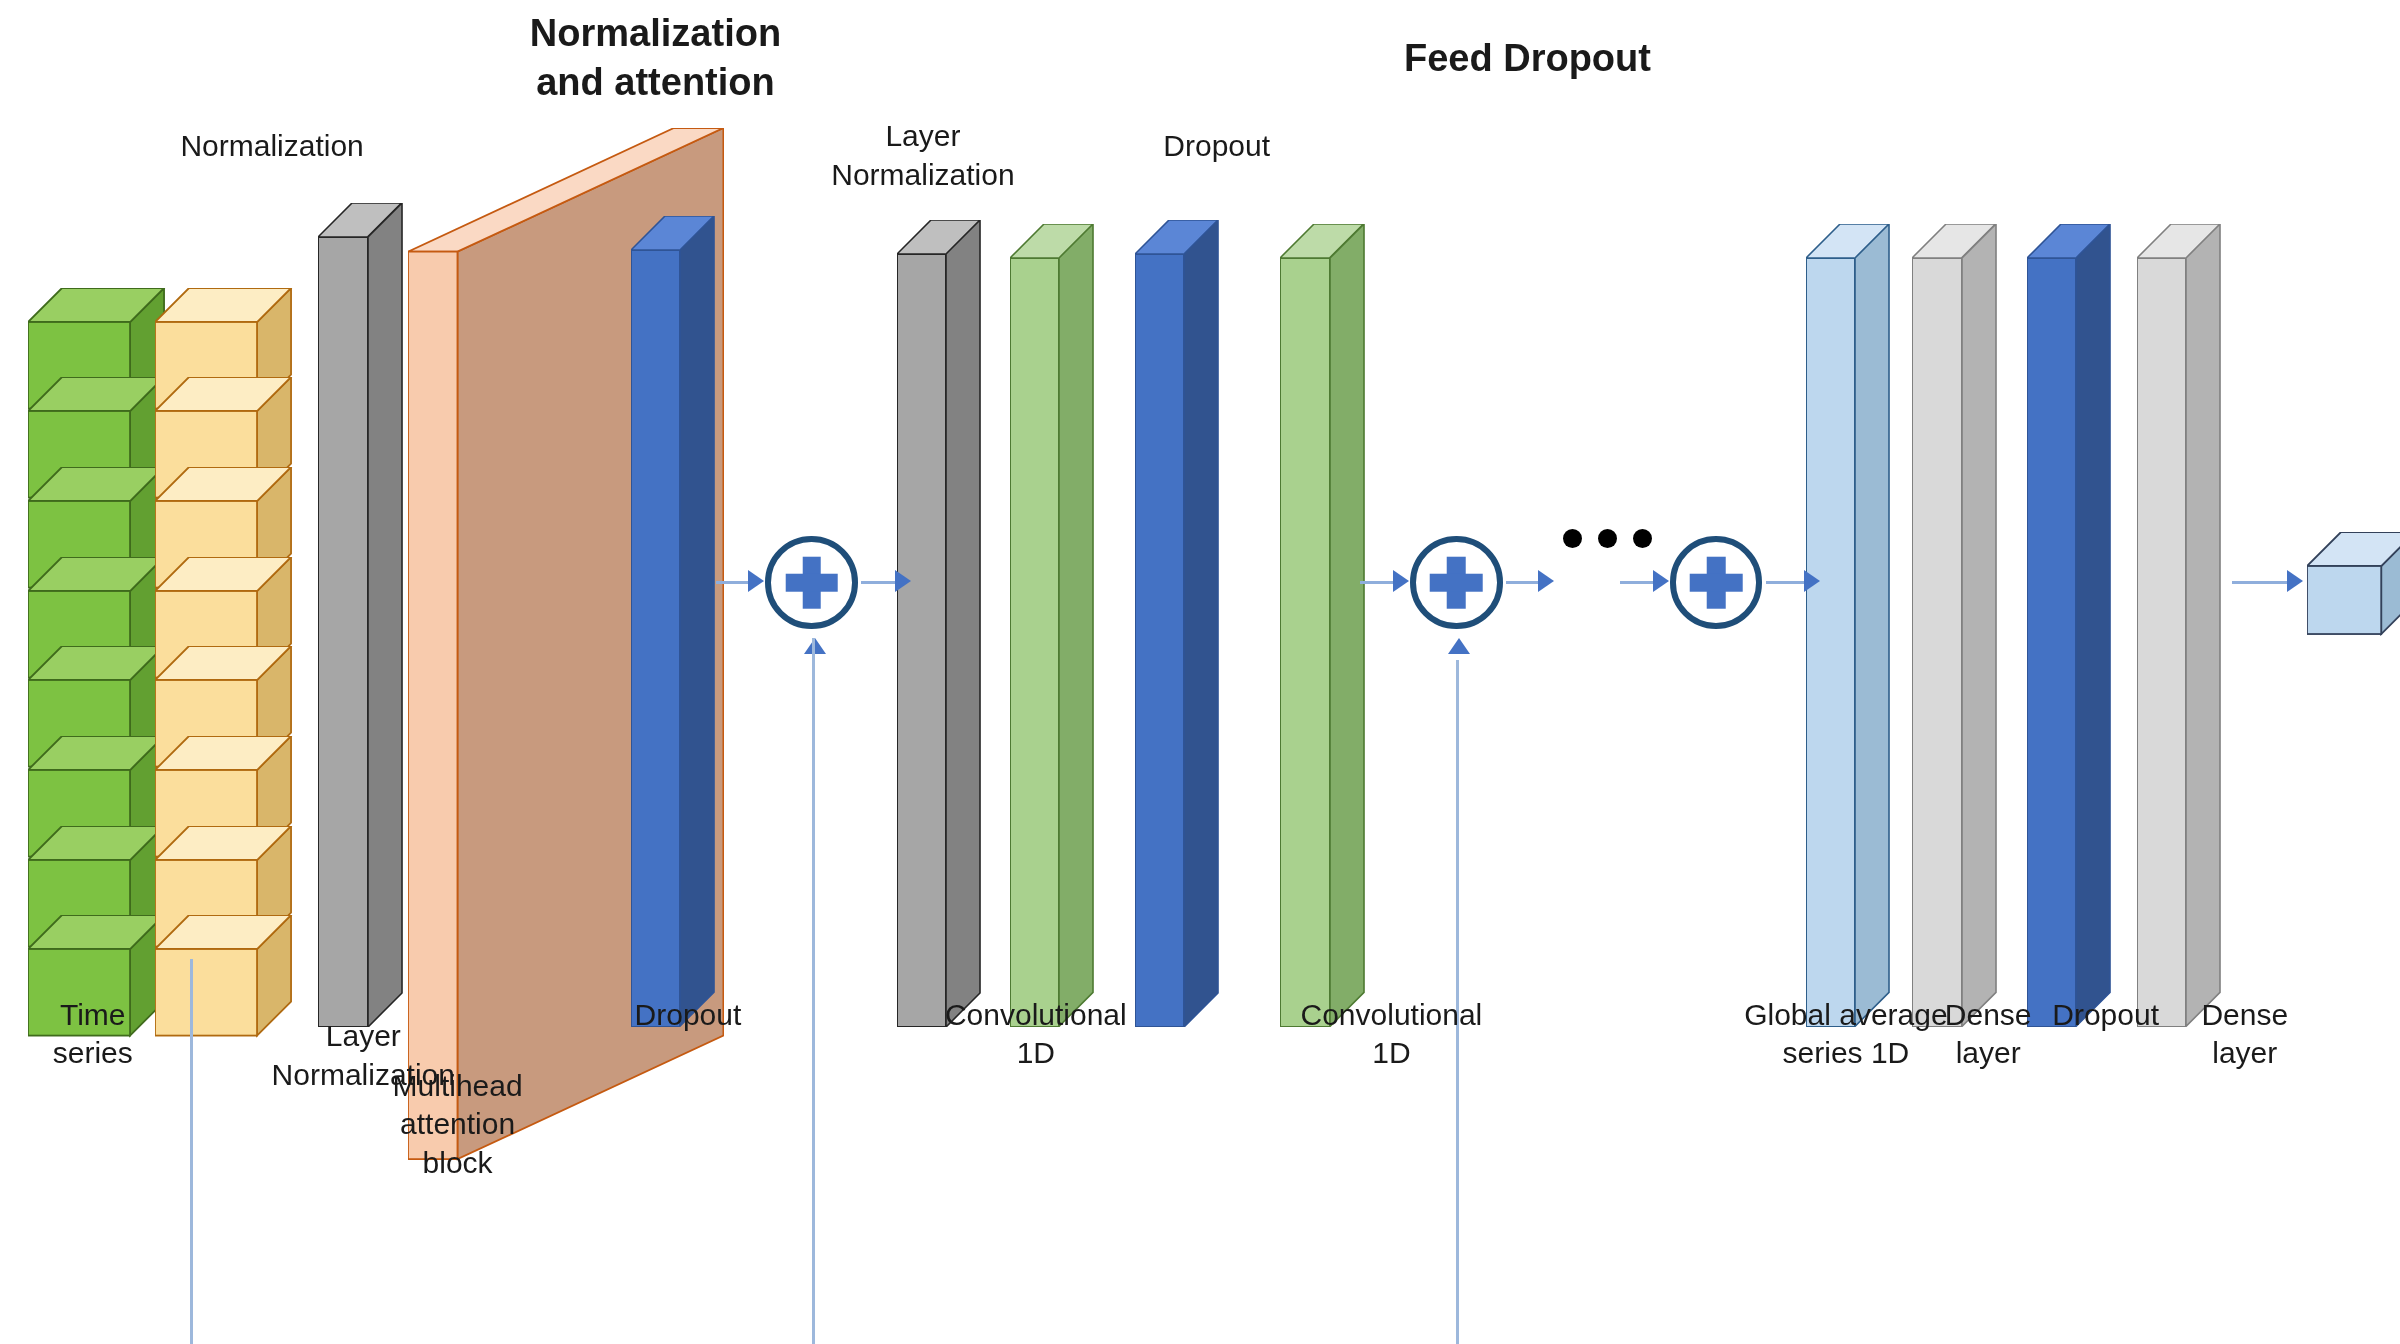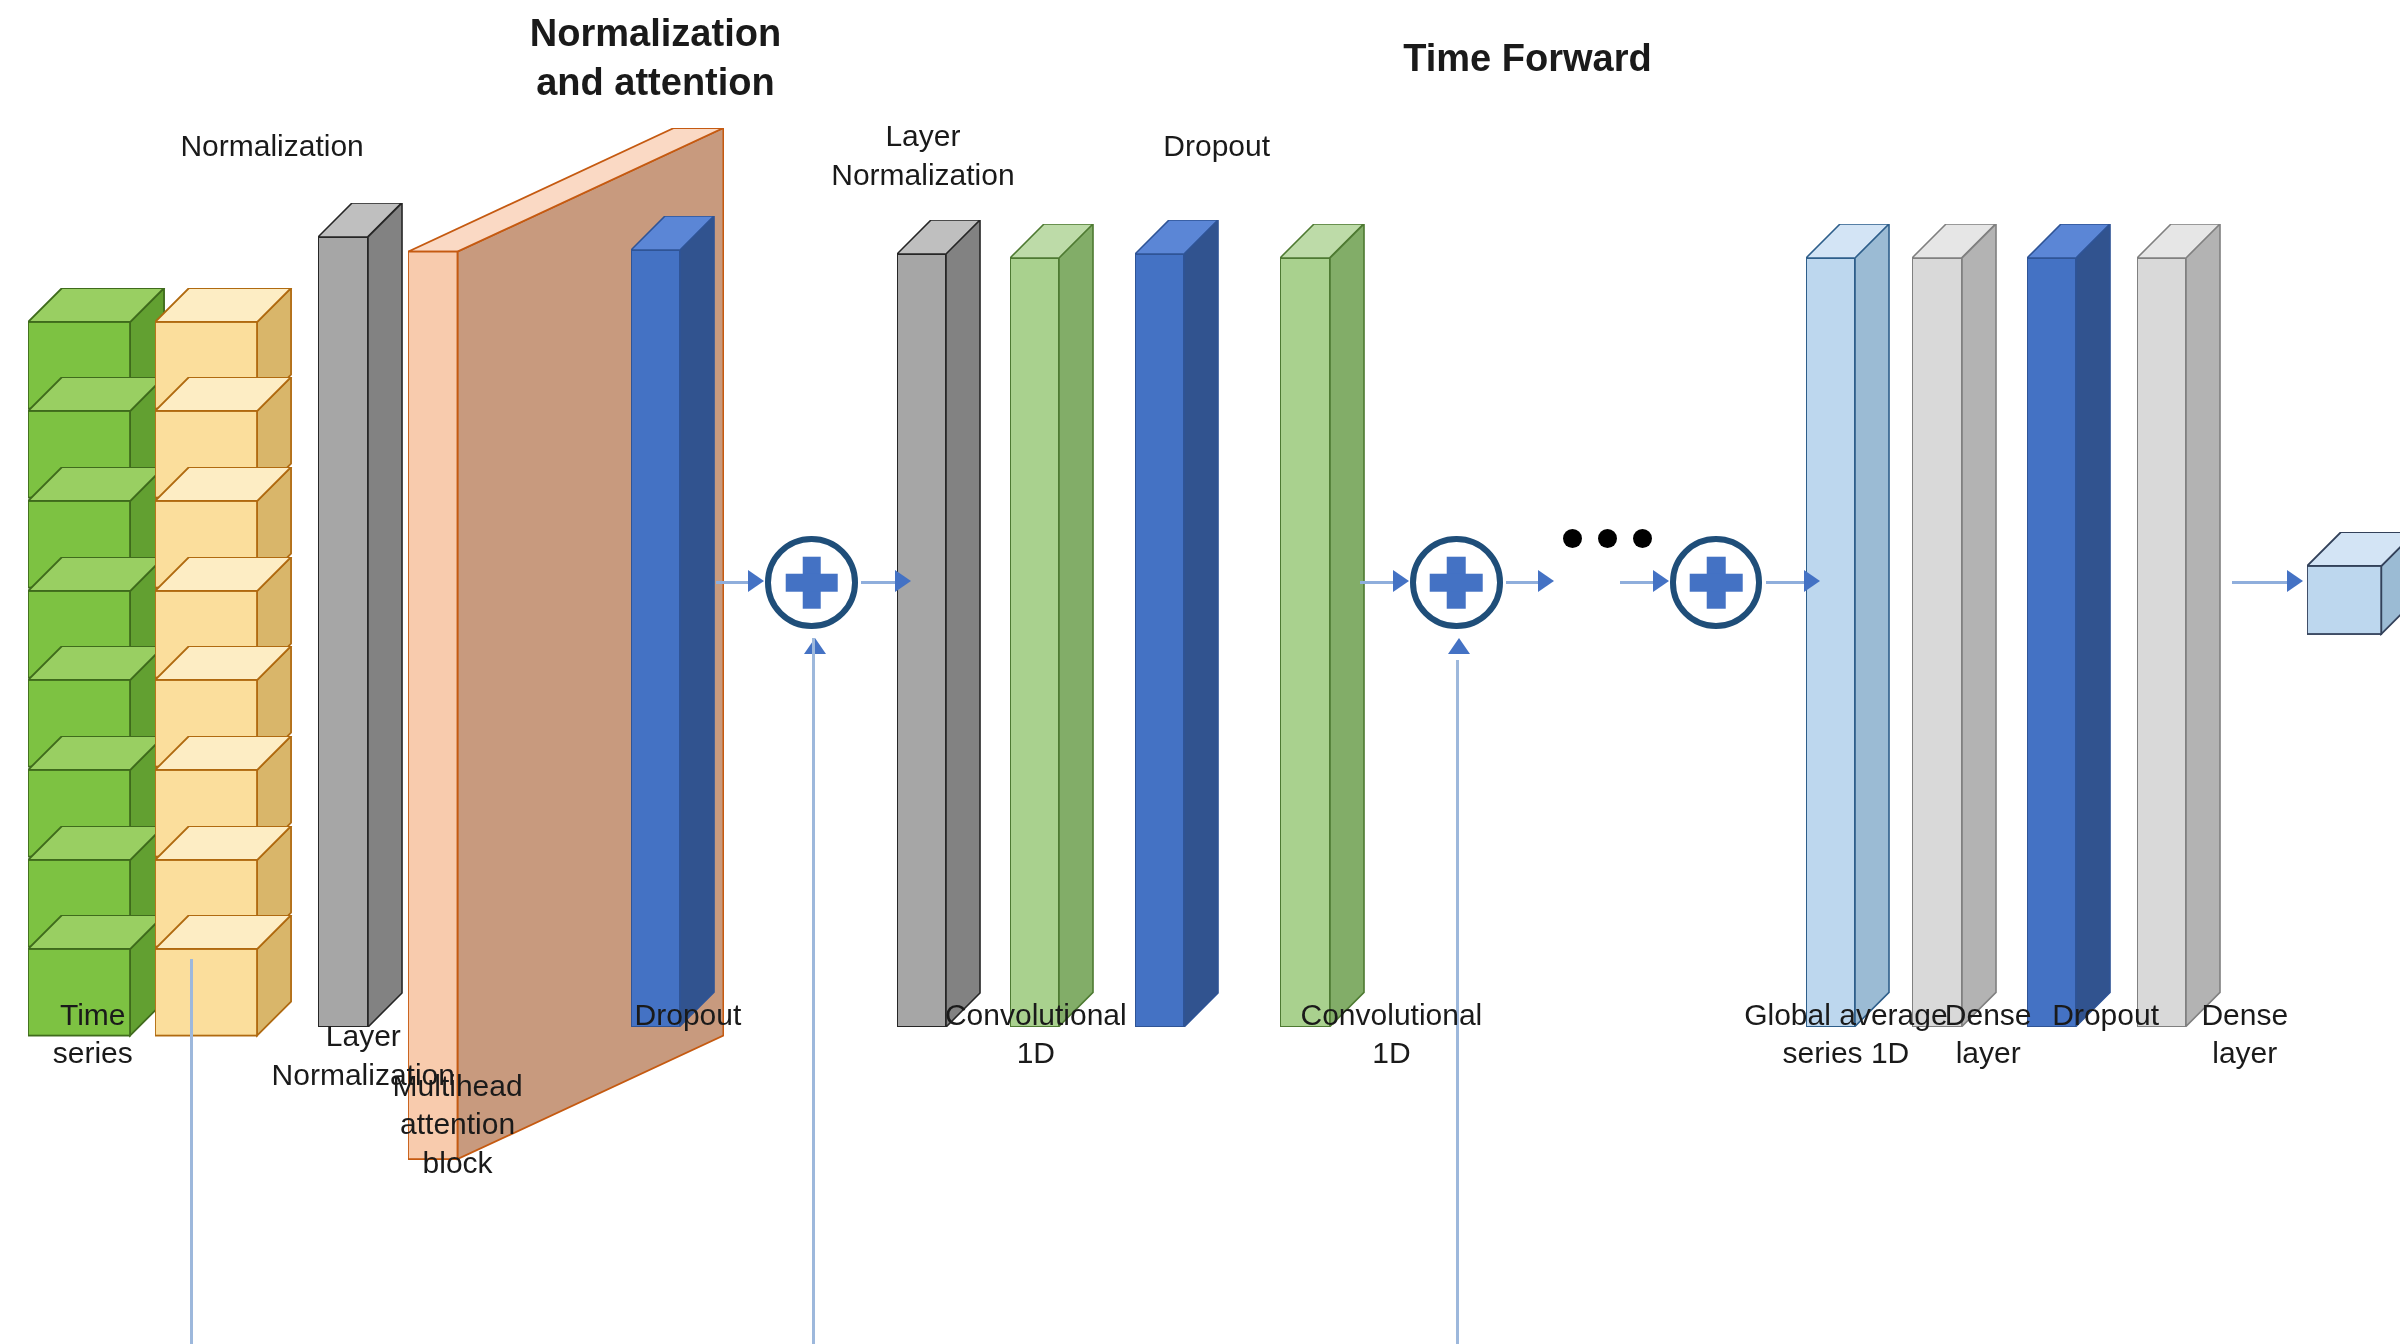--- a/index.html
+++ b/index.html
@@ -342,21 +342,21 @@
       <div class="pv" style="background: rgb(68, 114, 196); width: 18.552px; height: 52.564px; left: 50%; top: 50%; transform: translate(-50%, -50%);"></div>
       <div class="ph" style="background: rgb(68, 114, 196); width: 52.564px; height: 18.552px; left: 50%; top: 50%; transform: translate(-50%, -50%);"></div>
     </div>
     <div class="dots" style="left: 1563.01px; top: 528.732px;">
       <i></i>
       <i></i>
       <i></i>
     </div>
     <div class="lbl lbl-title" style="left: 423.604px; top: 9.276px; width: 463.8px;">Normalization
 and attention</div>
-    <div class="lbl lbl-title" style="left: 1295.55px; top: 34.012px; width: 463.8px;">Time Forward</div>
+    <div class="lbl lbl-title" style="left: 1295.55px; top: 34.012px; width: 463.8px;">Feed Dropout</div>
     <div class="lbl lbl-small" style="left: 55.656px; top: 126.772px; width: 432.88px;">Normalization</div>
     <div class="lbl lbl-small" style="left: 698.792px; top: 117.496px; width: 448.34px;">Layer
 Normalization</div>
     <div class="lbl lbl-small" style="left: 1038.91px; top: 126.772px; width: 355.58px;">Dropout</div>
     <div class="lbl lbl-small" style="left: -61.84px; top: 995.624px; width: 309.2px;">Time
 series</div>
     <div class="lbl lbl-small" style="left: 139.14px; top: 1017.27px; width: 448.34px;">Layer
 Normalization</div>
     <div class="lbl lbl-small" style="left: 510.18px; top: 995.624px; width: 355.58px;">Dropout</div>
     <div class="lbl lbl-small" style="left: 287.556px; top: 1066.74px; width: 340.12px;">Multihead

